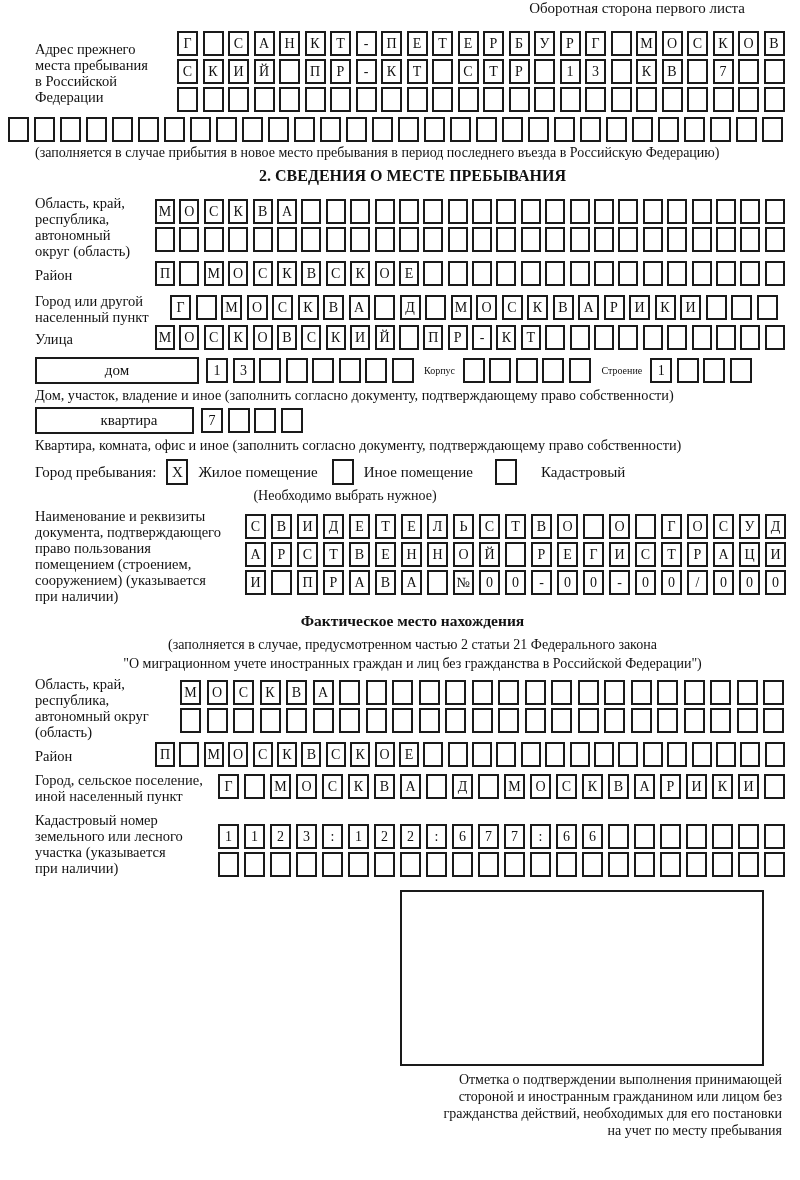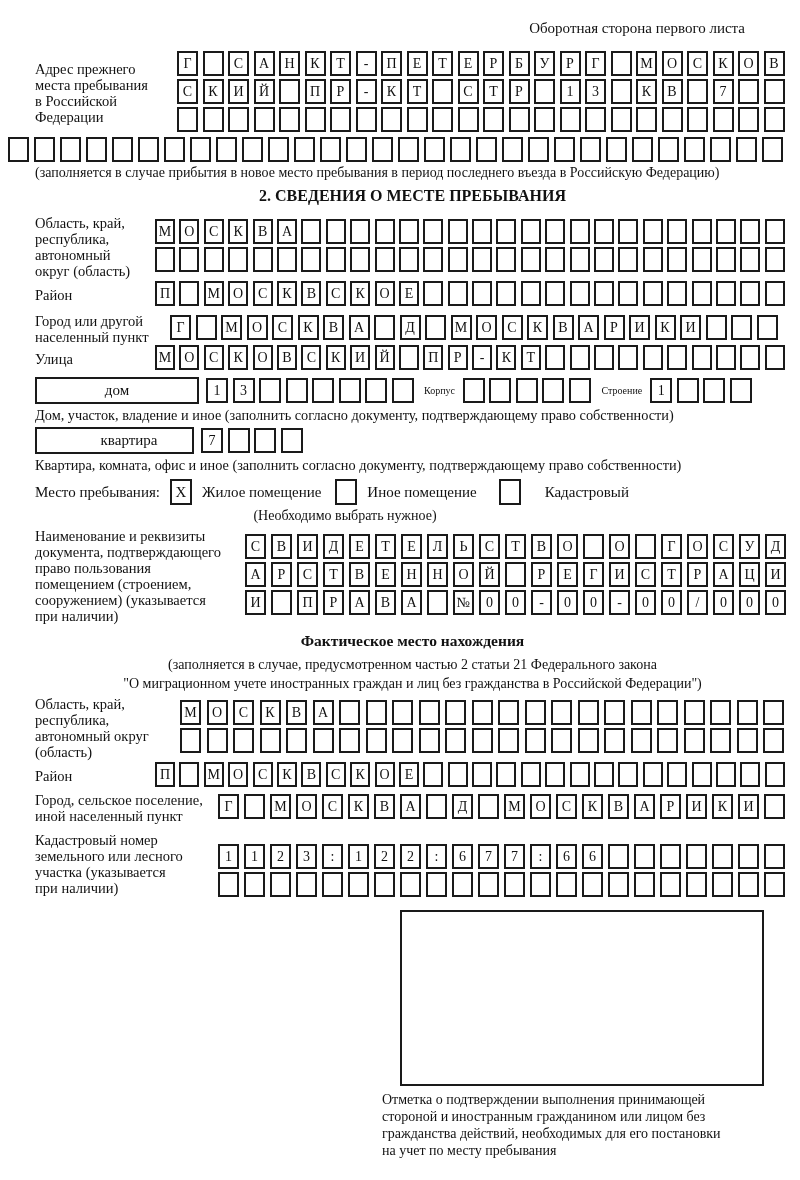--- a/index.html
+++ b/index.html
@@ -9,21 +9,20 @@
     color:#111;
     -webkit-font-smoothing:antialiased;
   }
   .page{
     box-sizing:border-box;
     width:800px;height:1180px;
     padding:0 10px 0 35px;
     overflow:hidden;
   }
   .top-note{
-    padding-top:20px;
     padding-right:45px;
     text-align:right;
     font-size:15px;
     font-family:Liberation Serif, serif;
   }
   .flabel{
     font-size:14.5px;
     line-height:16px;
     white-space:pre-line;
     flex:0 0 auto;
@@ -80,21 +79,21 @@
   .fact-note{text-align:center;font-size:14px;line-height:17px;margin-top:2px;}
   .kad-rows{padding-top:16px;}
   .stamp-box{
     box-sizing:border-box;
     width:364px;height:176px;border:2px solid #1a1a1a;
     margin-left:365px;margin-top:10px;
     background:#fff;
   }
   .stamp-caption{
     width:400px;margin-left:347px;margin-top:5px;
-    text-align:left;font-size:14px;line-height:17px;
+    text-align:right;font-size:14px;line-height:17px;
     white-space:pre-line;
   }
 </style>
 </head>
 <body>
 
 <div class="page">
 
   <div class="top-note">Оборотная сторона первого листа</div>
 
@@ -415,21 +414,21 @@
     <div class="boxrow r4" style="margin-bottom:0;">
         <div class="cell">7</div>
         <div class="cell"></div>
         <div class="cell"></div>
         <div class="cell"></div>
       </div>
   </div>
   <div class="left-note">Квартира, комната, офис и иное (заполнить согласно документу, подтверждающему право собственности)</div>
 
   <div class="mesto-row">
-    <span>Место пребывания:</span>
+    <span>Город пребывания:</span>
     <span class="checkbox" style="margin-left:10px;">X</span>
     <span class="gap1">Жилое помещение</span>
     <span class="checkbox"></span>
     <span class="gap1" style="margin-right:22px;">Иное помещение</span>
     <span class="checkbox"></span>
     <span style="margin-left:24px;">Кадастровый</span>
   </div>
   <div class="choose-note">(Необходимо выбрать нужное)</div>
 
   <div class="field mt4">

